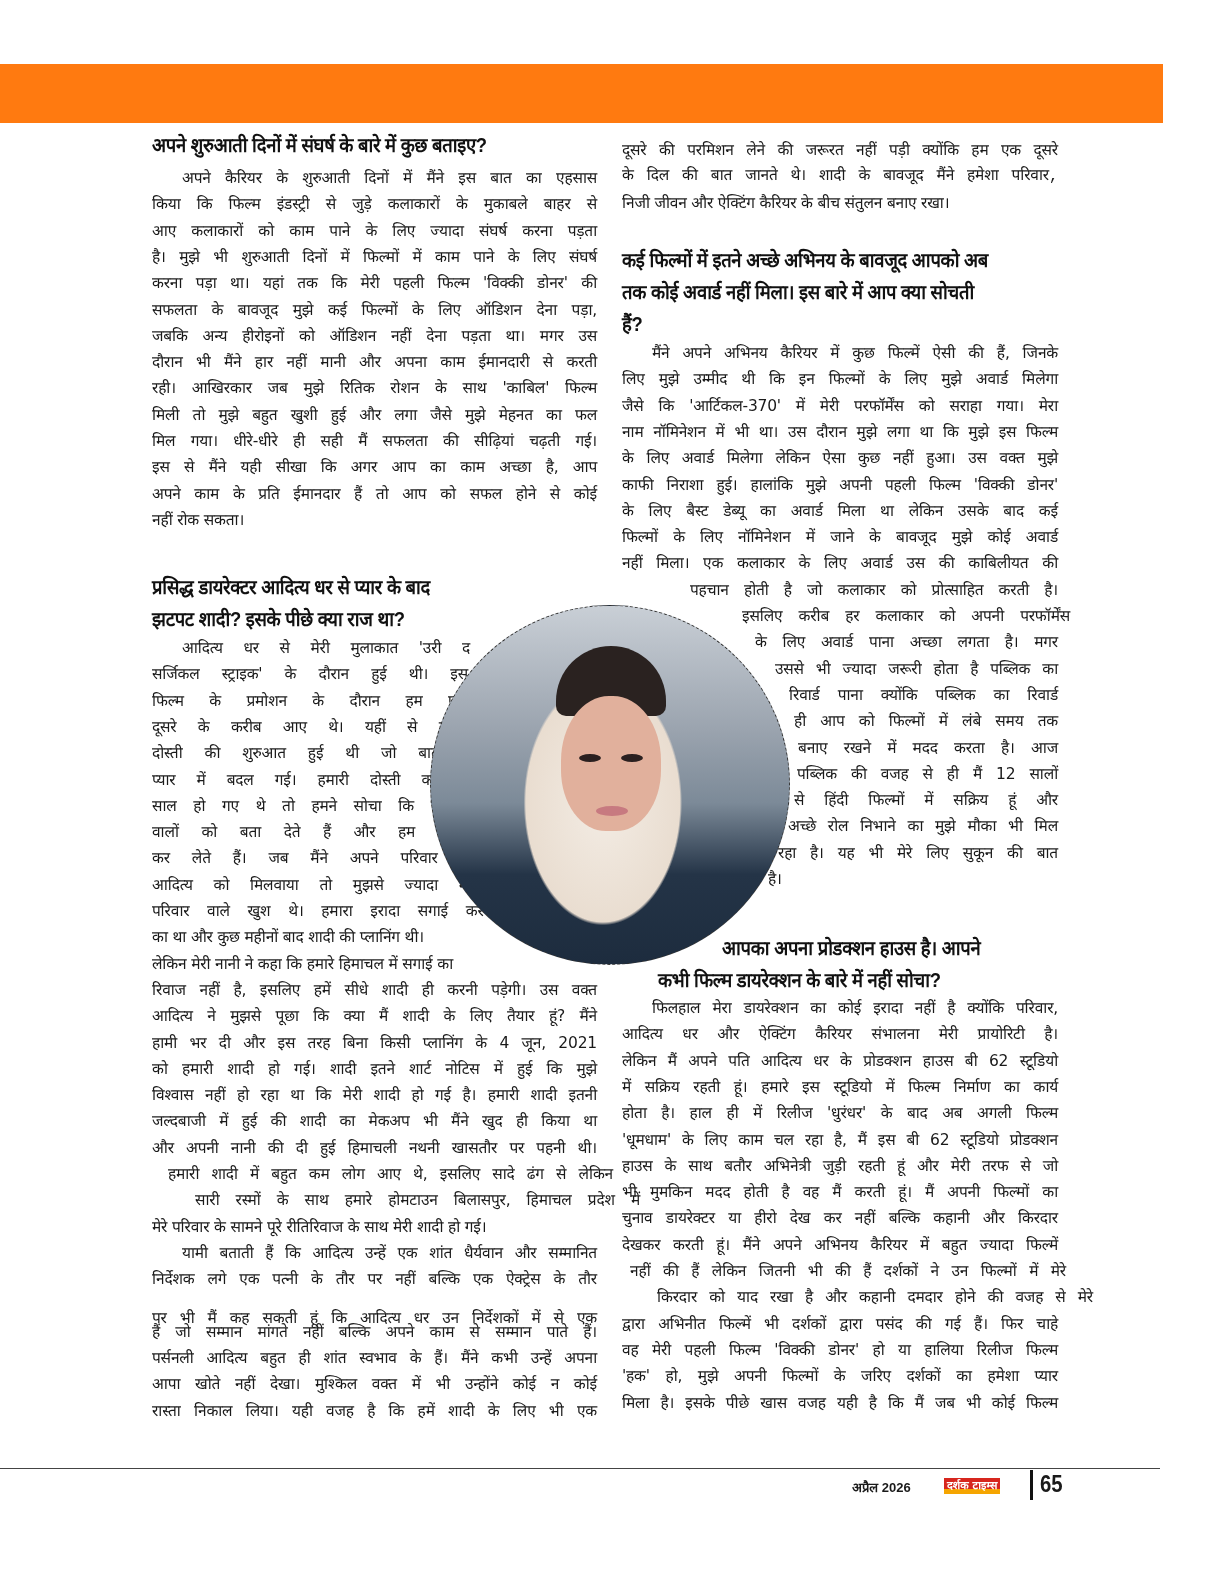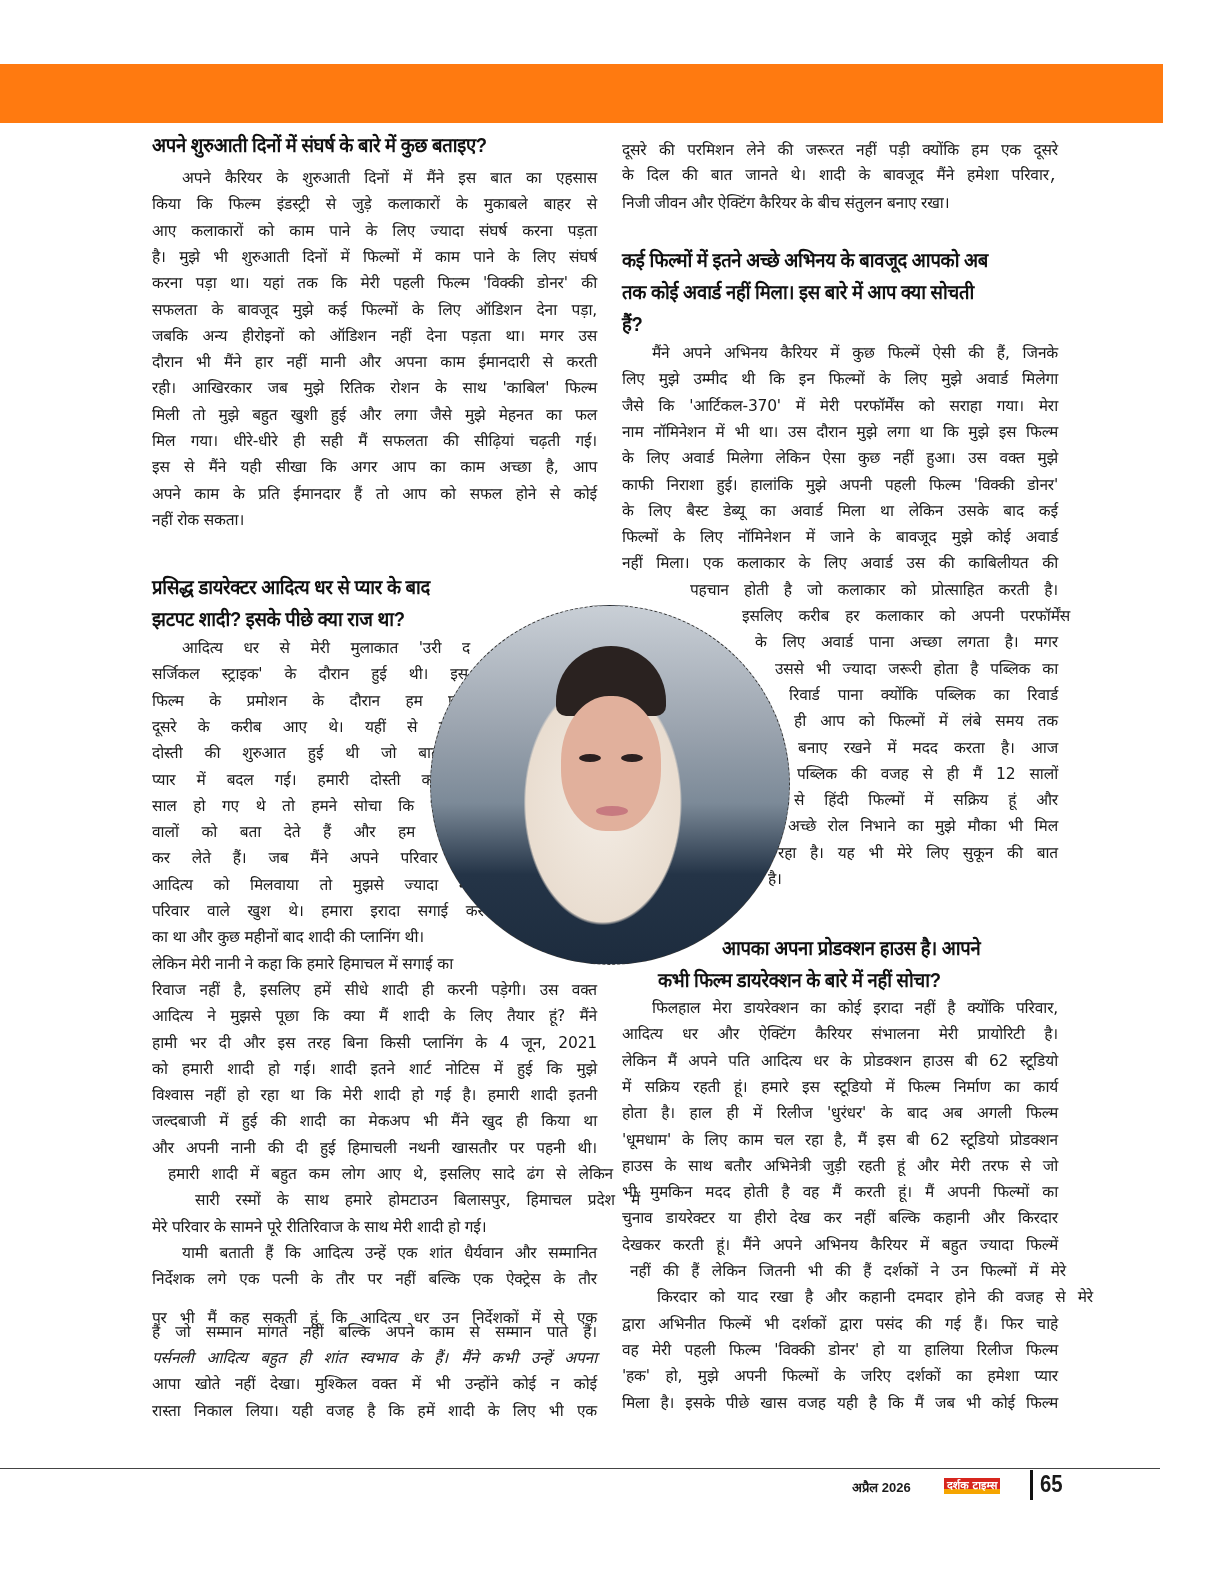--- a/index.html
+++ b/index.html
@@ -71,21 +71,21 @@
     <div class="line just" style="left: 152px; top: 1082.1px; width: 445px;">विश्वास नहीं हो रहा था कि मेरी शादी हो गई है। हमारी शादी इतनी</div>
     <div class="line just" style="left: 152px; top: 1108.4px; width: 445px;">जल्दबाजी में हुई की शादी का मेकअप भी मैंने खुद ही किया था</div>
     <div class="line just" style="left: 152px; top: 1134.7px; width: 445px;">और अपनी नानी की दी हुई हिमाचली नथनी खासतौर पर पहनी थी।</div>
     <div class="line just" style="left: 168px; top: 1161px; width: 445px;">हमारी शादी में बहुत कम लोग आए थे, इसलिए सादे ढंग से लेकिन</div>
     <div class="line just" style="left: 152px; top: 1187.3px; width: 445px; margin-left: 43px;">सारी रस्मों के साथ हमारे होमटाउन बिलासपुर, हिमाचल प्रदेश में</div>
     <div class="line" style="left: 152px; top: 1213.6px;">मेरे परिवार के सामने पूरे रीतिरिवाज के साथ मेरी शादी हो गई।</div>
     <div class="line just" style="left: 182px; top: 1239.9px; width: 415px;">यामी बताती हैं कि आदित्य उन्हें एक शांत धैर्यवान और सम्मानित</div>
     <div class="line just" style="left: 152px; top: 1266.2px; width: 445px;">निर्देशक लगे एक पत्नी के तौर पर नहीं बल्कि एक ऐक्ट्रेस के तौर</div>
     <div class="line just" style="left: 152px; top: 1292.5px; width: 445px; margin-top: 12px;">पर भी मैं कह सकती हूं कि आदित्य धर उन निर्देशकों में से एक</div>
     <div class="line just" style="left: 152px; top: 1318.8px; width: 445px;">हैं जो सम्मान मांगते नहीं बल्कि अपने काम से सम्मान पाते हैं।</div>
-    <div class="line just" style="left: 152px; top: 1345.1px; width: 445px; font-style: italic;">पर्सनली आदित्य बहुत ही शांत स्वभाव के हैं। मैंने कभी उन्हें अपना</div>
+    <div class="line just" style="left: 152px; top: 1345.1px; width: 445px;">पर्सनली आदित्य बहुत ही शांत स्वभाव के हैं। मैंने कभी उन्हें अपना</div>
     <div class="line just" style="left: 152px; top: 1371.4px; width: 445px;">आपा खोते नहीं देखा। मुश्किल वक्त में भी उन्होंने कोई न कोई</div>
     <div class="line just" style="left: 152px; top: 1397.7px; width: 445px;">रास्ता निकाल लिया। यही वजह है कि हमें शादी के लिए भी एक</div>
     <div class="line just" style="left: 622px; top: 137px; width: 436px;">दूसरे की परमिशन लेने की जरूरत नहीं पड़ी क्योंकि हम एक दूसरे</div>
     <div class="line just" style="left: 622px; top: 163.3px; width: 436px; font-family: Liberation Mono, monospace;">के दिल की बात जानते थे। शादी के बावजूद मैंने हमेशा परिवार,</div>
     <div class="line" style="left: 622px; top: 189.6px;">निजी जीवन और ऐक्टिंग कैरियर के बीच संतुलन बनाए रखा।</div>
     <div class="head" style="left: 622px; top: 245px;">कई फिल्मों में इतने अच्छे अभिनय के बावजूद आपको अब</div>
     <div class="head" style="left: 622px; top: 277px;">तक कोई अवार्ड नहीं मिला। इस बारे में आप क्या सोचती</div>
     <div class="head" style="left: 622px; top: 309px;">हैं?</div>
     <div class="line just" style="left: 652px; top: 340px; width: 406px;">मैंने अपने अभिनय कैरियर में कुछ फिल्में ऐसी की हैं, जिनके</div>
     <div class="line just" style="left: 622px; top: 366.3px; width: 436px;">लिए मुझे उम्मीद थी कि इन फिल्मों के लिए मुझे अवार्ड मिलेगा</div>

